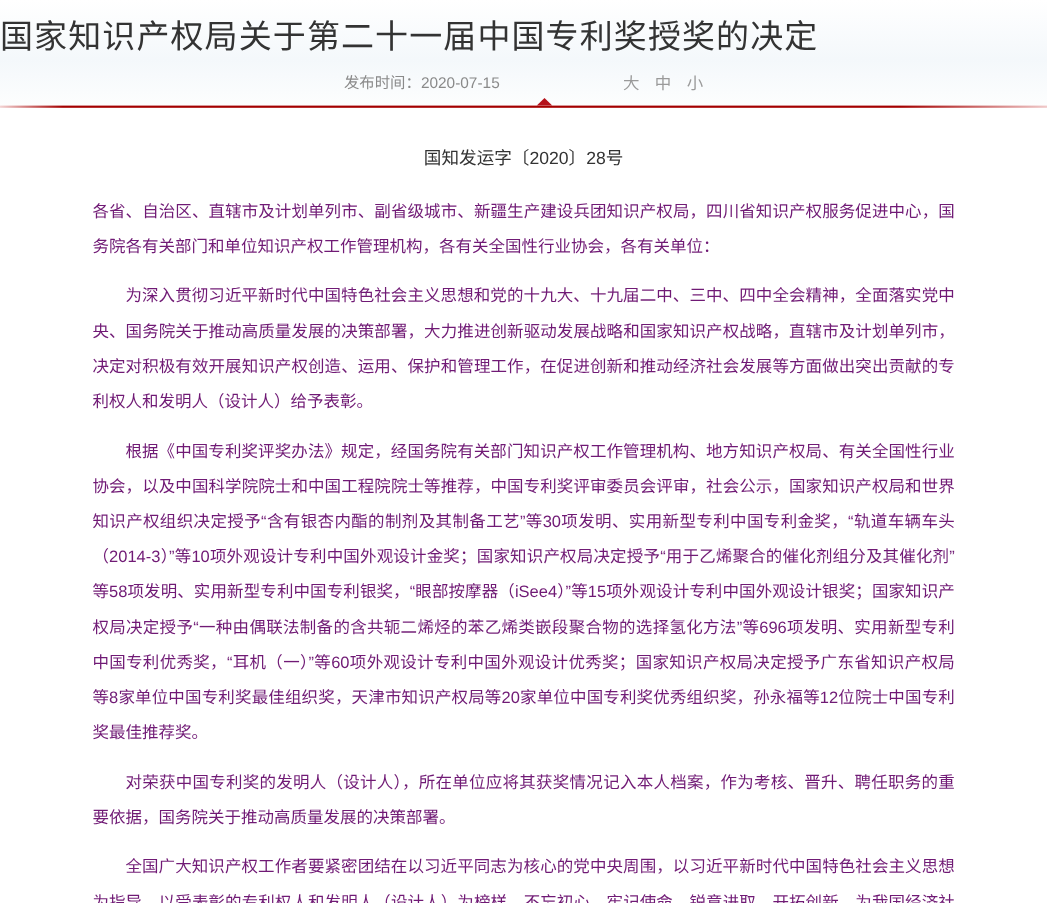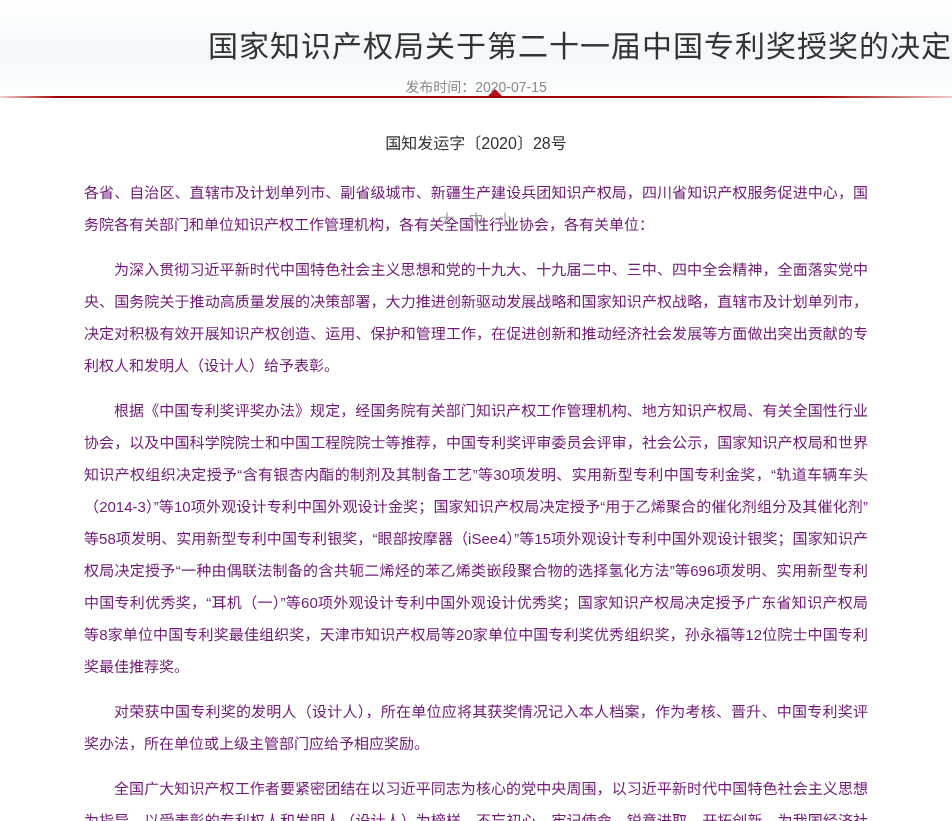--- a/index.html
+++ b/index.html
@@ -13,37 +13,36 @@
     overflow: hidden;
   }
 
   
   .article-header {
     position: relative;
     height: 98px;
     background: linear-gradient(180deg, #ffffff 0%, #f4f8fb 55%, #fdfefe 100%);
   }
   .article-title {
-    padding-top: 28px;
-    text-align: right;
+    padding-top: 16px;
+    text-align: left;
     font-size: 30px;
     font-weight: 400;
     color: #333333;
     letter-spacing: 1px;
     line-height: 1.25;
   }
   .meta-row {
     margin-top: 10px;
     display: flex;
     justify-content: center;
     align-items: center;
     gap: 112px;
     font-size: 14px;
     color: #999999;
-    flex-direction: column;
   }
   .publish-time { color: #8a8a8a; }
   .font-size-switch { display: flex; gap: 14px; }
   .font-size-switch span {
     color: #9a9a9a;
     font-size: 15px;
     cursor: pointer;
   }
 
   
@@ -108,16 +107,16 @@
   <div class="divider-arrow"></div>
 </header>
 
 <main class="article-body">
   <div class="doc-number">国知发运字〔2020〕28号</div>
 
   <div class="paragraphs">
     <p>各省、自治区、直辖市及计划单列市、副省级城市、新疆生产建设兵团知识产权局，四川省知识产权服务促进中心，国务院各有关部门和单位知识产权工作管理机构，各有关全国性行业协会，各有关单位：</p>
     <p class="indent">为深入贯彻习近平新时代中国特色社会主义思想和党的十九大、十九届二中、三中、四中全会精神，全面落实党中央、国务院关于推动高质量发展的决策部署，大力推进创新驱动发展战略和国家知识产权战略，直辖市及计划单列市，决定对积极有效开展知识产权创造、运用、保护和管理工作，在促进创新和推动经济社会发展等方面做出突出贡献的专利权人和发明人（设计人）给予表彰。</p>
     <p class="indent">根据《中国专利奖评奖办法》规定，经国务院有关部门知识产权工作管理机构、地方知识产权局、有关全国性行业协会，以及中国科学院院士和中国工程院院士等推荐，中国专利奖评审委员会评审，社会公示，国家知识产权局和世界知识产权组织决定授予“含有银杏内酯的制剂及其制备工艺”等30项发明、实用新型专利中国专利金奖，“轨道车辆车头（2014-3）”等10项外观设计专利中国外观设计金奖；国家知识产权局决定授予“用于乙烯聚合的催化剂组分及其催化剂”等58项发明、实用新型专利中国专利银奖，“眼部按摩器（iSee4）”等15项外观设计专利中国外观设计银奖；国家知识产权局决定授予“一种由偶联法制备的含共轭二烯烃的苯乙烯类嵌段聚合物的选择氢化方法”等696项发明、实用新型专利中国专利优秀奖，“耳机（一）”等60项外观设计专利中国外观设计优秀奖；国家知识产权局决定授予广东省知识产权局等8家单位中国专利奖最佳组织奖，天津市知识产权局等20家单位中国专利奖优秀组织奖，孙永福等12位院士中国专利奖最佳推荐奖。</p>
-    <p class="indent">对荣获中国专利奖的发明人（设计人），所在单位应将其获奖情况记入本人档案，作为考核、晋升、中国专利奖评奖办法，所在单位或上级主管部门应给予相应奖励。</p>
+    <p class="indent">对荣获中国专利奖的发明人（设计人），所在单位应将其获奖情况记入本人档案，作为考核、晋升、聘任职务的重要依据，国务院关于推动高质量发展的决策部署。</p>
     <p class="indent">全国广大知识产权工作者要紧密团结在以习近平同志为核心的党中央周围，以习近平新时代中国特色社会主义思想为指导，以受表彰的专利权人和发明人（设计人）为榜样，不忘初心、牢记使命，锐意进取、开拓创新，为我国经济社会高质量发展做出新的更大贡献。</p>
   </div>
 </main>
 
 </body></html>

